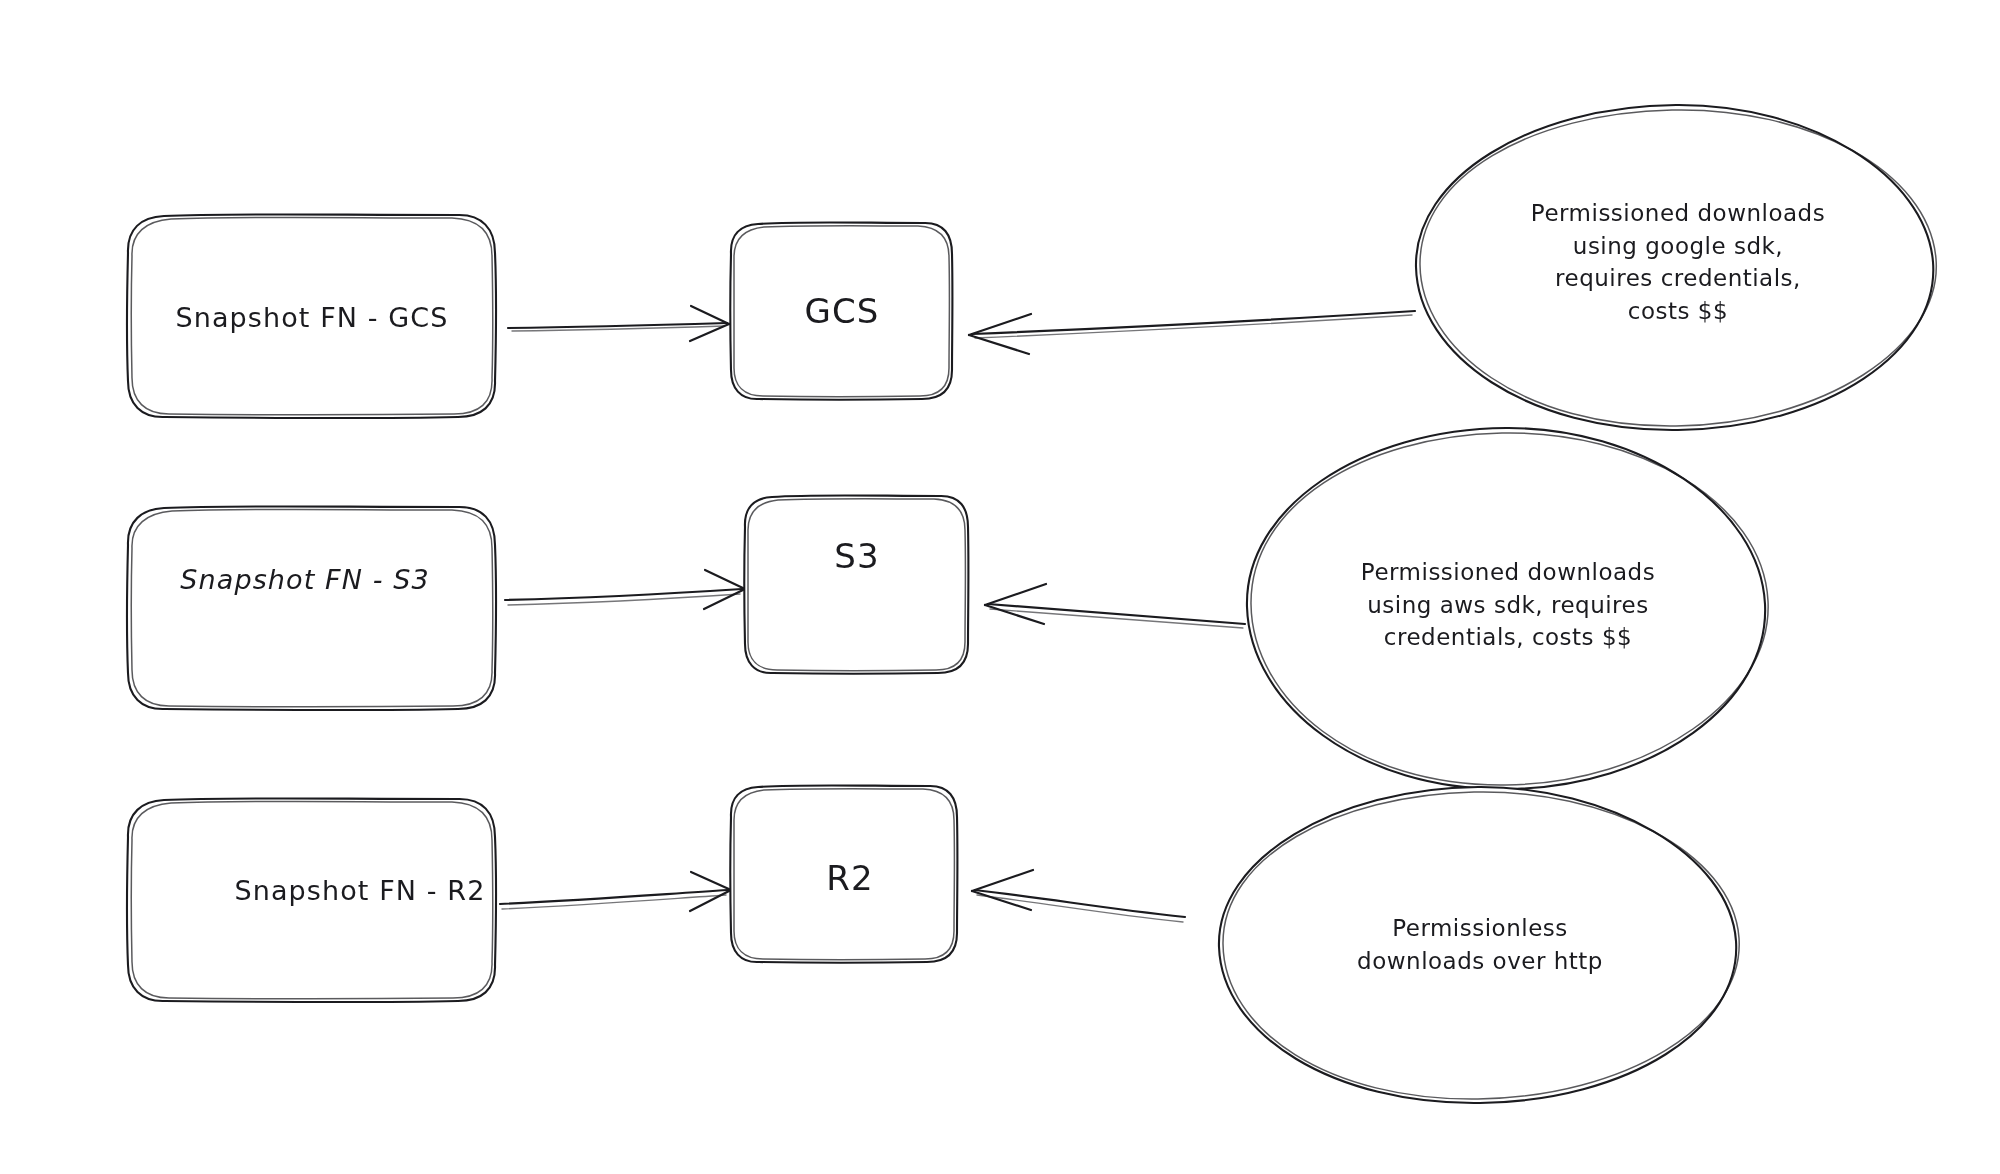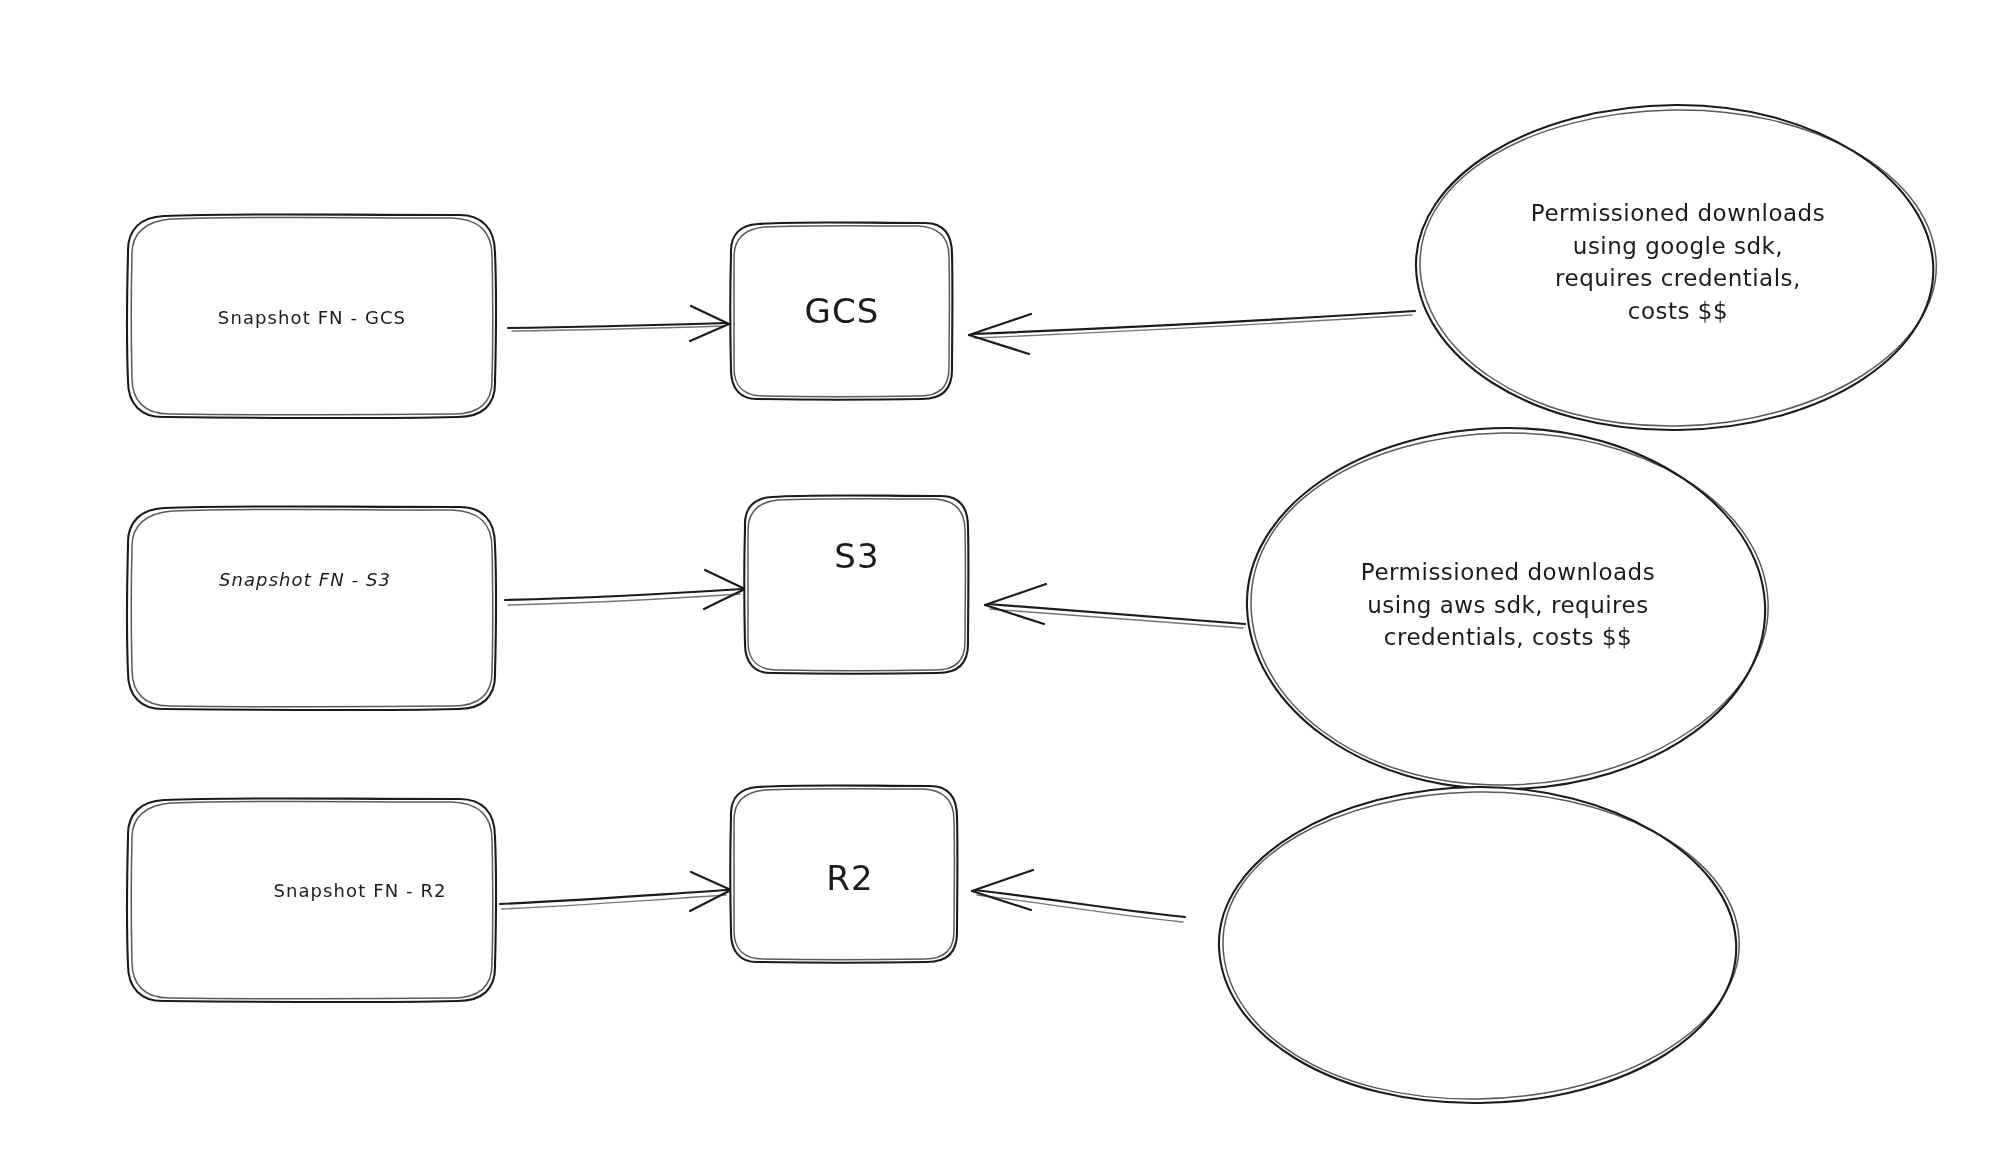--- a/index.html
+++ b/index.html
@@ -44,21 +44,21 @@
     margin: 0;
     text-align: center;
     color: #1b1b1f;
     font-family: "DejaVu Sans", sans-serif;
     font-weight: 400;
     letter-spacing: 0.4px;
     white-space: pre;
     pointer-events: none;
     transform: translate(-50%, -50%);
   }
-  .label-node   { font-size: 18px; letter-spacing: 1.1px; text-align: right; }
+  .label-node   { font-size: 27px; letter-spacing: 1.1px; text-align: right; }
   .label-store  { font-size: 34px; letter-spacing: 1.1px; }
   .label-note   { font-size: 23px; line-height: 1.42; letter-spacing: 0.5px; white-space: pre-line; }
 </style>
 </head>
 <body>
 
 <div id="canvas">
 
   <svg class="sketch" viewBox="0 0 2000 1174">
 
@@ -236,14 +236,16 @@
   <div class="label label-store" style="left:857px; top:556px;">S3</div>
 
   <div class="label label-note" style="left:1508px; top:605px;">Permissioned downloads
 using aws sdk, requires
 credentials, costs $$</div>
 
   <div class="label label-node" style="left:316px; top:890px;margin-left:44px;">Snapshot FN - R2</div>
 
   <div class="label label-store" style="left:850px; top:878px;">R2</div>
 
+  <div class="label label-note" style="left:1480px; top:945px;">Permissionless
+downloads over http</div>
 
 </div>
 
 </body></html>

